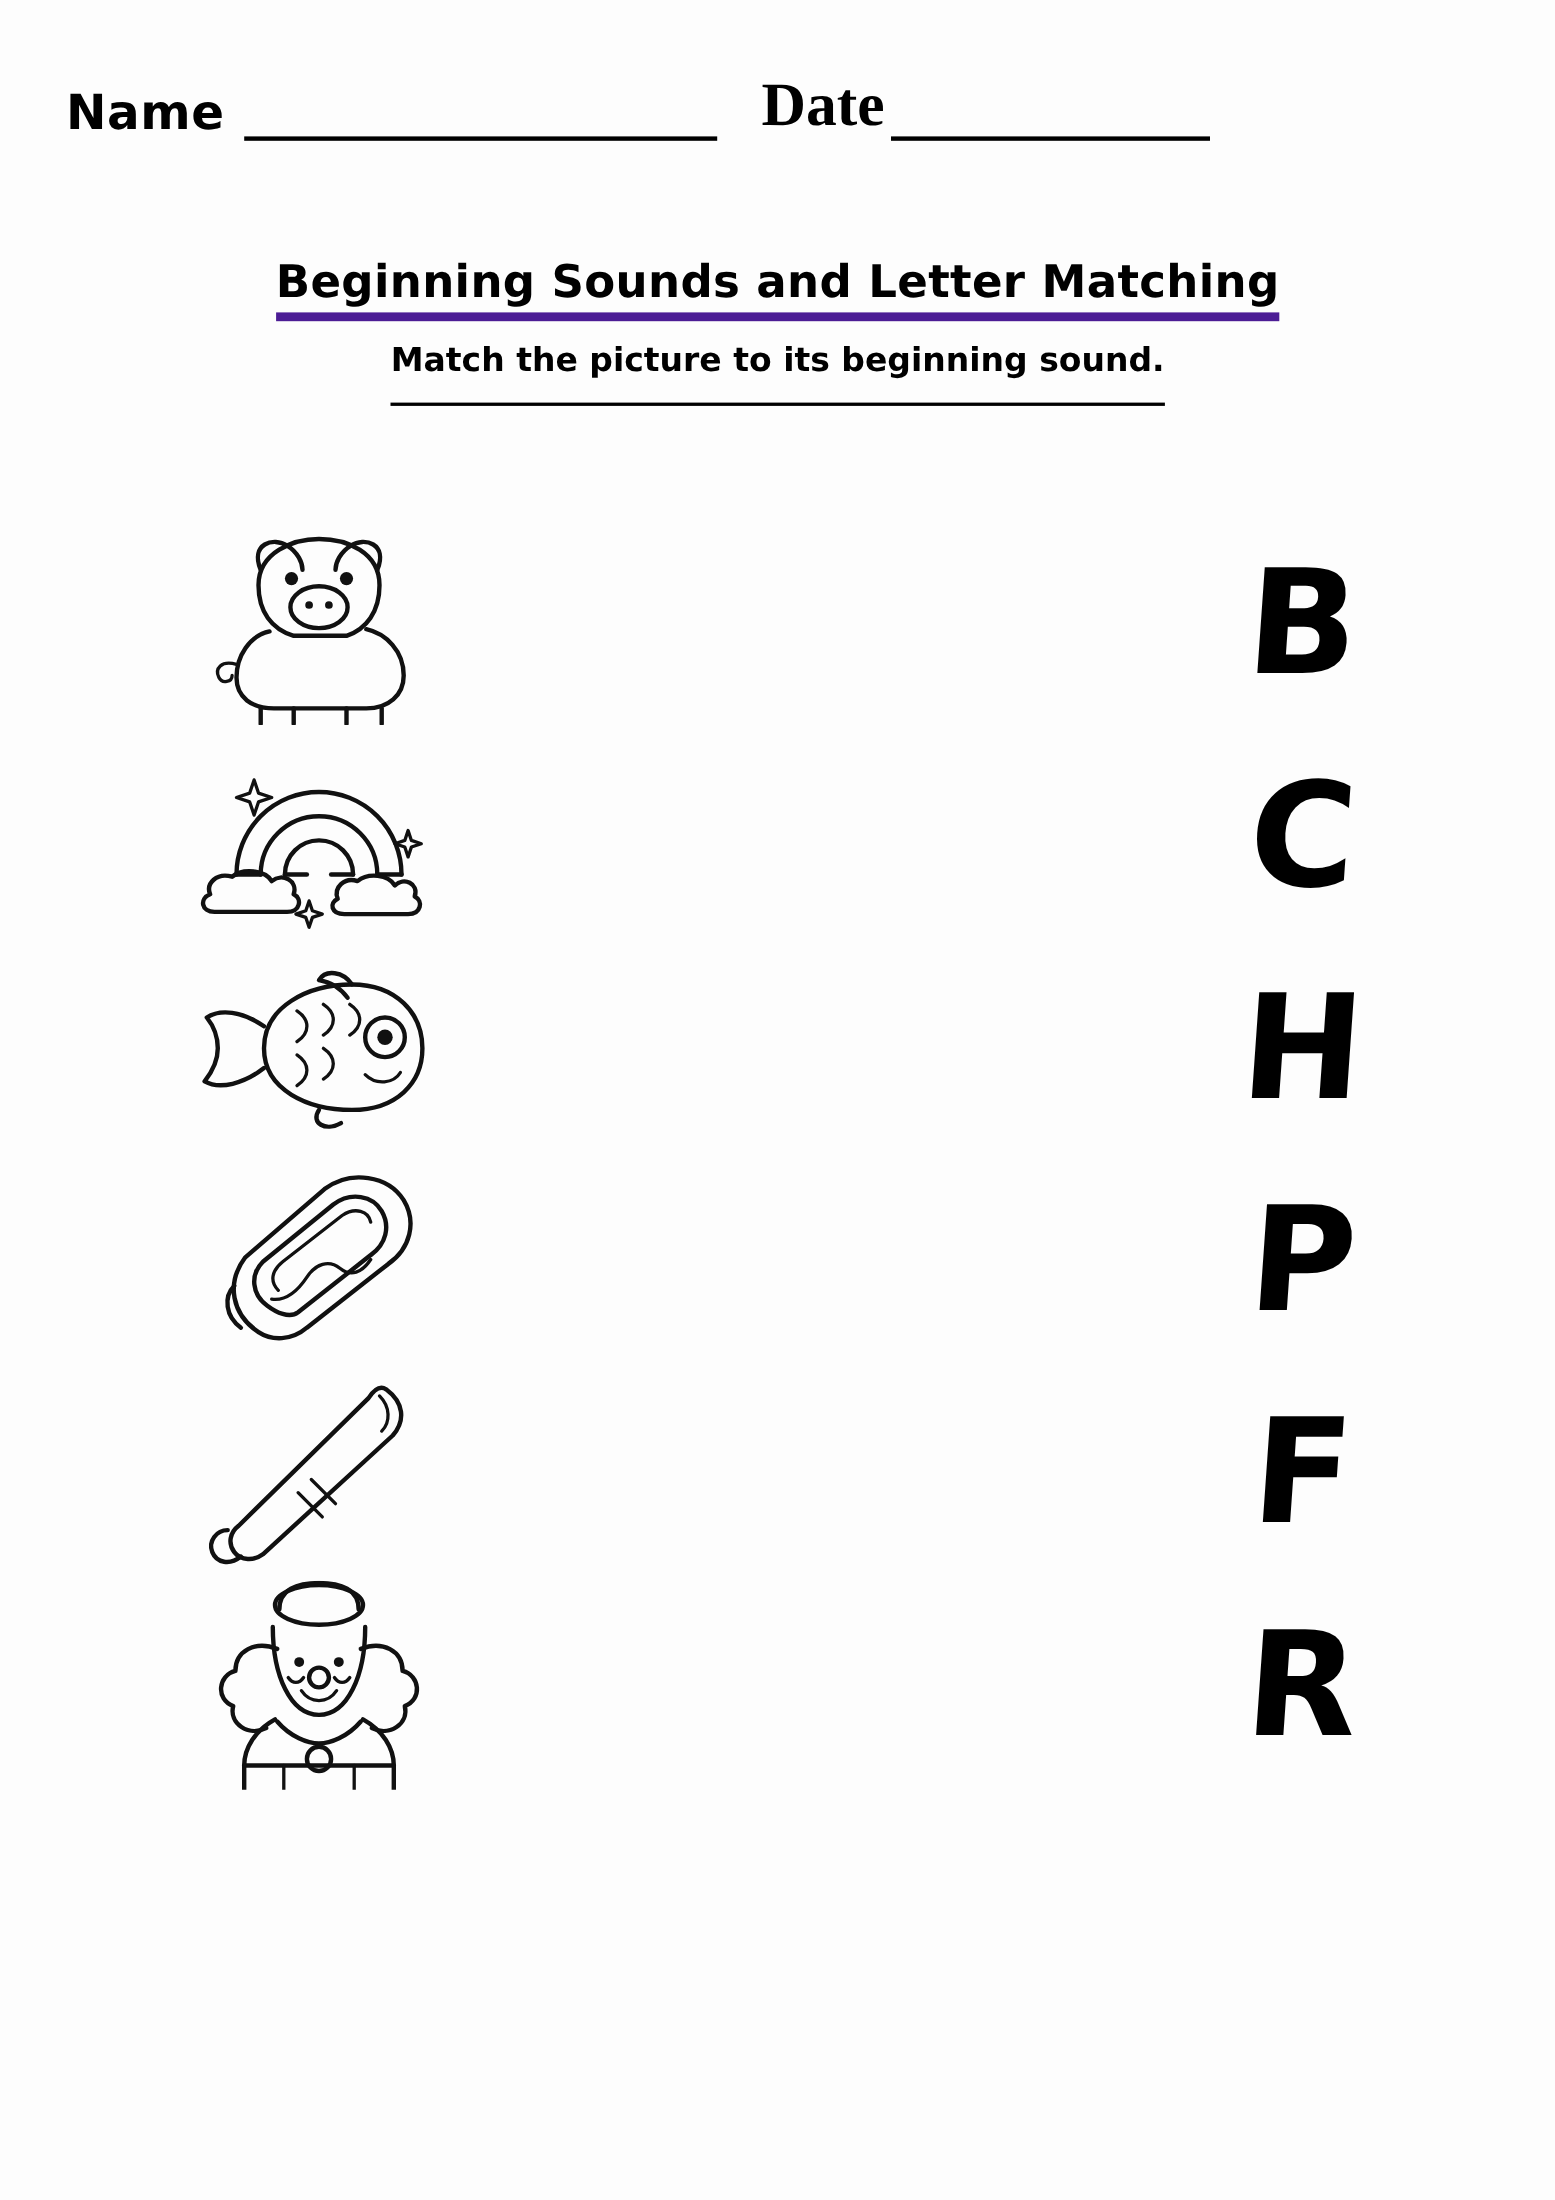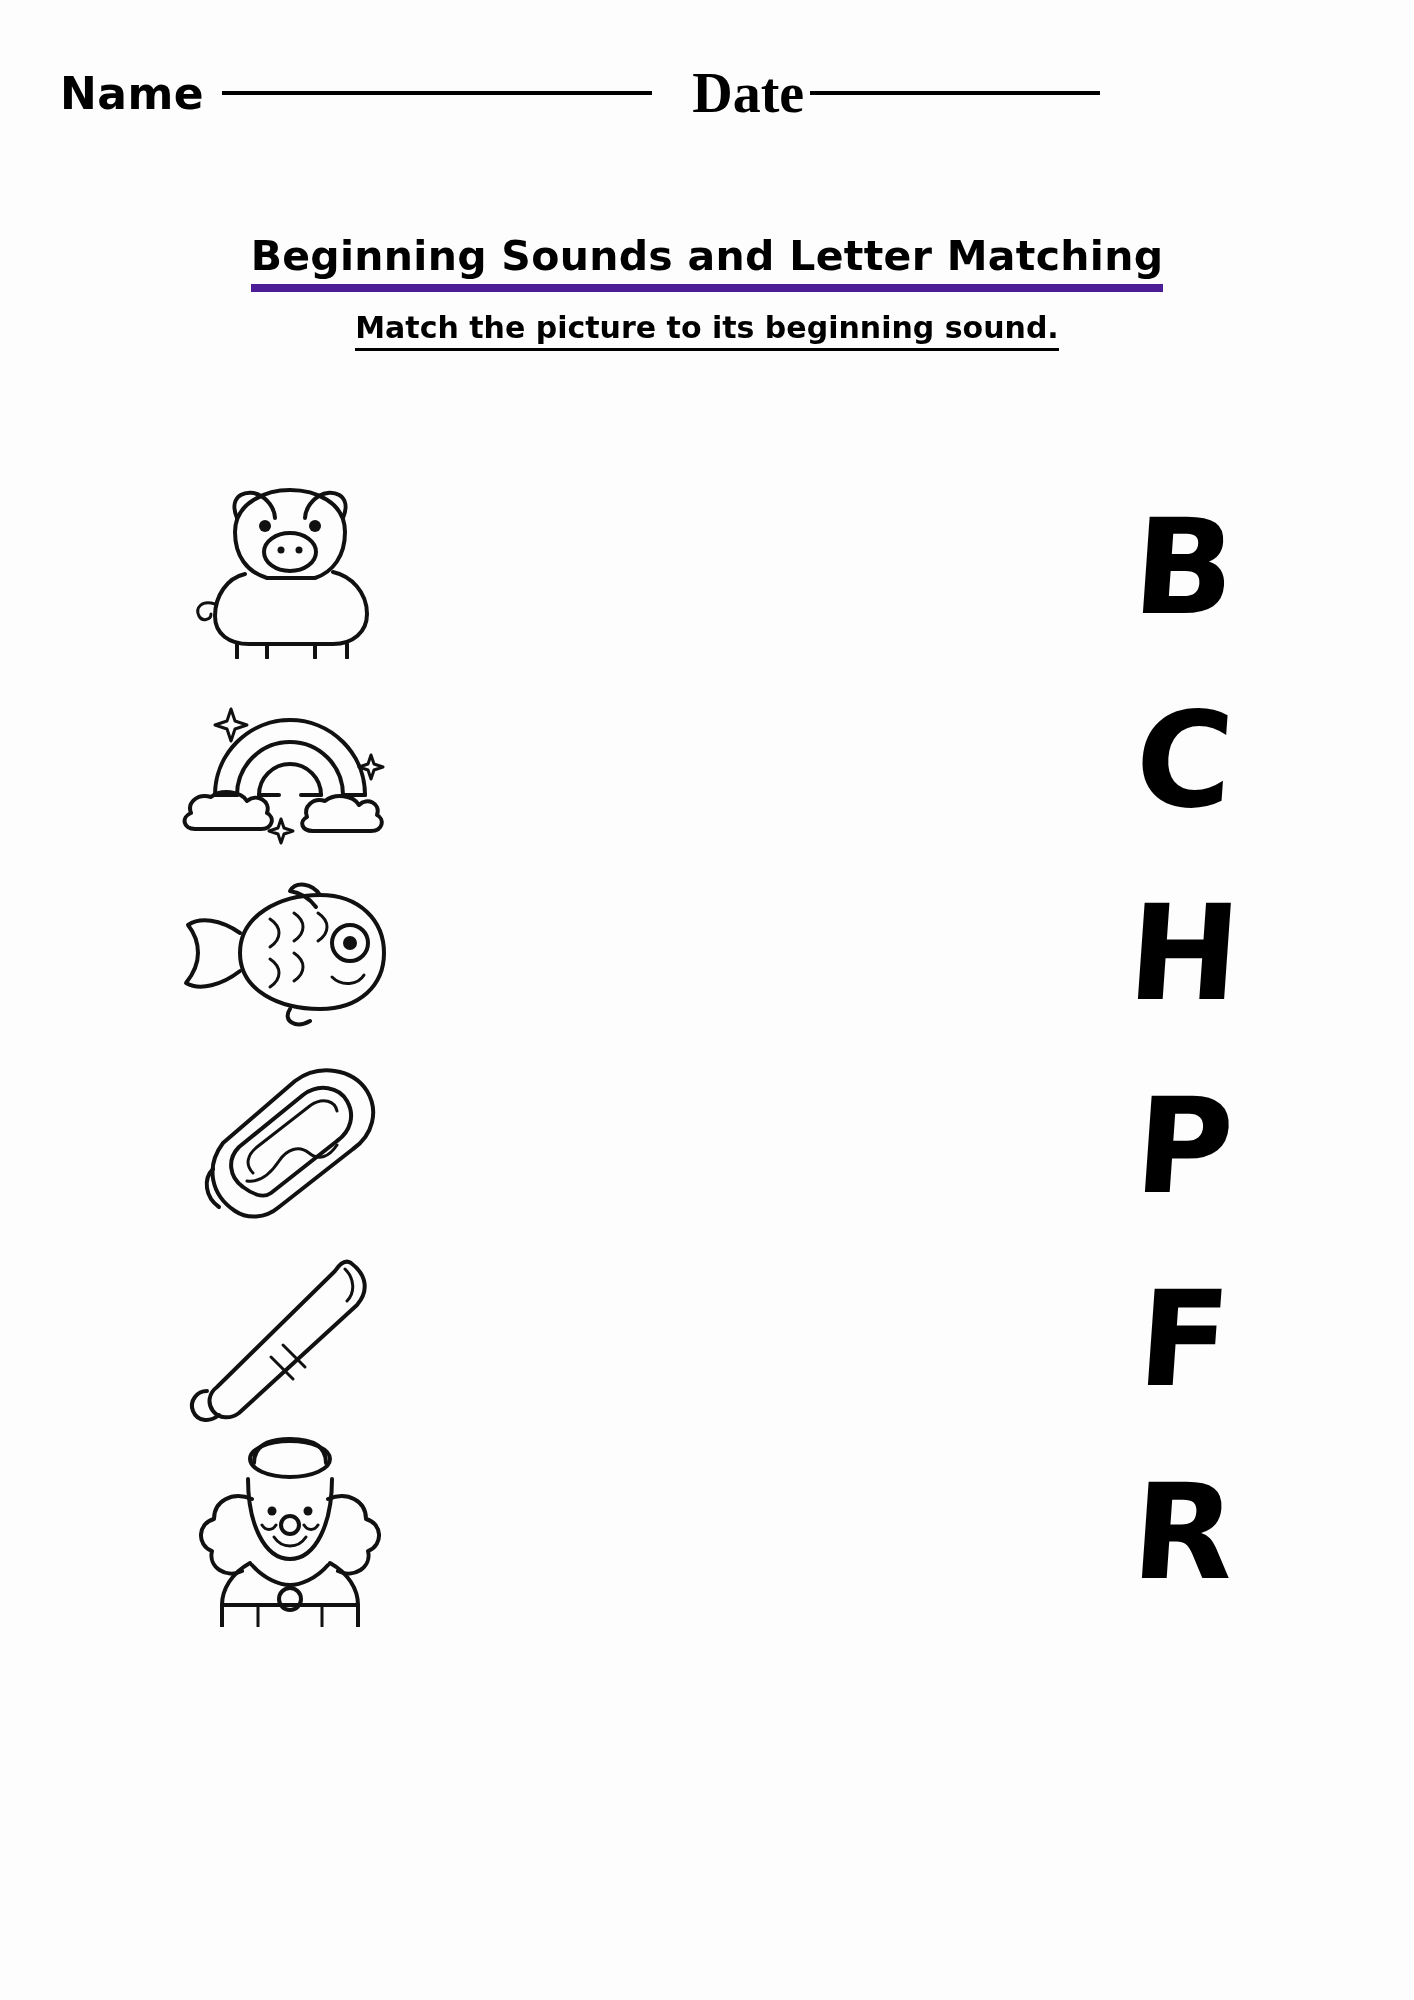--- a/index.html
+++ b/index.html
@@ -23,21 +23,21 @@
   }
 
   
   .header-row {
     position: absolute;
     top: 58px;
     left: 60px;
     right: 60px;
     height: 70px;
     display: flex;
-    align-items: center;
+    align-items: flex-end;
   }
   .name-label {
     font-family: "DejaVu Sans", sans-serif;
     font-size: 44px;
     font-weight: 700;
     letter-spacing: 0.5px;
   }
   .rule {
     display: inline-block;
     border-bottom: 4px solid #000;
@@ -71,21 +71,21 @@
     position: absolute;
     top: 310px;
     left: 0;
     width: 100%;
     text-align: center;
     font-size: 30px;
     font-weight: 700;
   }
   .subtitle span {
     border-bottom: 3px solid #000;
-    padding-bottom: 3px;
+    padding-bottom: 21px;
   }
 
   
   .match-area {
     position: absolute;
     top: 470px;
     left: 0;
     width: 100%;
     height: 1480px;
   }

